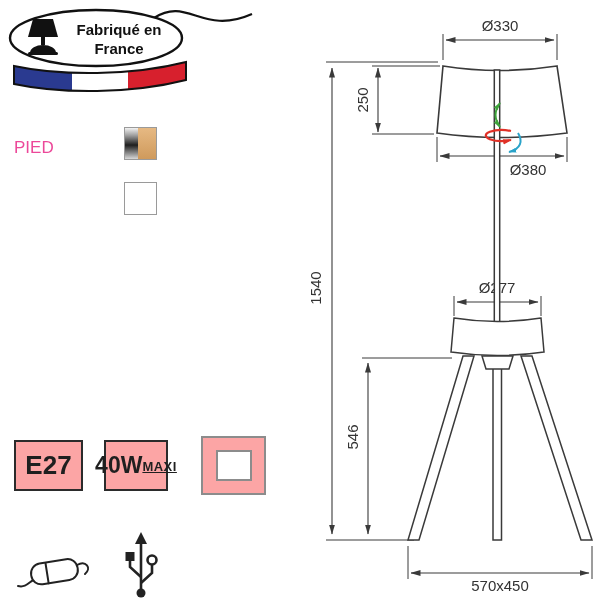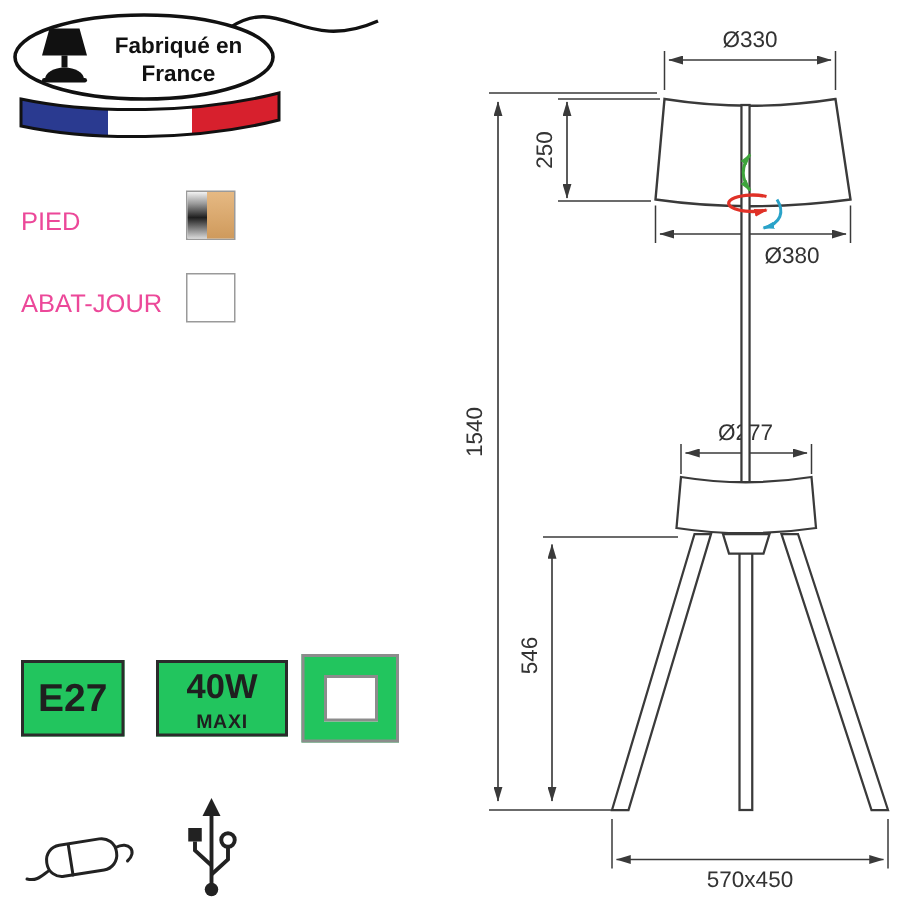--- a/index.html
+++ b/index.html
@@ -12,26 +12,26 @@
   .ext{stroke:#3a3a3a;stroke-width:1;}
   .dim{stroke:#3a3a3a;stroke-width:1.1;}
   .outline{stroke:#3a3a3a;stroke-width:1.6;fill:none;}
   .outlinef{stroke:#3a3a3a;stroke-width:1.5;fill:#fff;}
   .dt{font:15px "Liberation Sans",sans-serif;fill:#333;text-anchor:middle;}
   .opt-label{position:absolute;left:14px;font:17px "Liberation Sans",sans-serif;color:#ec4899;}
   .swatch{position:absolute;left:124px;width:33px;height:33px;border:1px solid #9a9a9a;
           box-sizing:border-box;display:flex;background:#fff;}
   .chrome{width:13px;background:linear-gradient(180deg,#f2f2f2 0%,#9a9a9a 25%,#1e1e1e 55%,#d8d8d8 100%);}
   .wood{flex:1;background:linear-gradient(180deg,#e6b983,#cf9a5c);}
-  .box{position:absolute;border:2.5px solid #2b2b2b;background:#22c55e;box-sizing:border-box;
+  .box{position:absolute;border:2.5px solid #2b2b2b;background:#fca5a5;box-sizing:border-box;
        display:flex;align-items:center;justify-content:center;color:#1f1f1f;}
   .e27{left:14px;top:440px;width:69px;height:51px;font:bold 26px "Liberation Sans",sans-serif;}
-  .watt{left:104px;top:440px;width:88px;height:51px;flex-direction:column;line-height:1;}
+  .watt{left:104px;top:440px;width:64px;height:51px;line-height:1;}
   .w1{font:bold 23px "Liberation Sans",sans-serif;}
-  .w2{font:bold 13px "Liberation Sans",sans-serif;letter-spacing:.5px;margin-top:2px;}
+  .w2{font:bold 13px "Liberation Sans",sans-serif;letter-spacing:.5px;margin-top:2px;text-decoration:underline;}
   .sq{left:201px;top:436px;width:65px;height:59px;border:2px solid #8c8c8c;}
   .inner{width:36px;height:31px;border:2px solid #8c8c8c;box-sizing:border-box;background:#fff;}
   .footswitch{position:absolute;left:16px;top:546px;}
   .usb{position:absolute;left:118px;top:530px;}
   .fs{stroke:#222;stroke-width:2;fill:none;stroke-linecap:round;}
   .fsb{stroke:#222;stroke-width:2;fill:#fff;}
   .us{stroke:#222;stroke-width:2.6;fill:none;}
 </style>
 </head>
 <body>
@@ -58,21 +58,20 @@
     </g>
     <text x="113" y="31" class="badge-t">Fabriqué en</text>
     <text x="113" y="50" class="badge-t">France</text>
   </svg>
 
   <div class="opt-label" style="top:138px">PIED</div>
   <div class="swatch" style="top:127px">
     <span class="chrome"></span>
     <span class="wood"></span>
   </div>
-  <div class="opt-label" style="top:193px">ABAT-JOUR</div>
   <div class="swatch" style="top:182px"></div>
 
   <div class="box e27">
     <span>E27</span>
   </div>
   <div class="box watt">
     <span class="w1">40W</span>
     <span class="w2">MAXI</span>
   </div>
   <div class="box sq">

